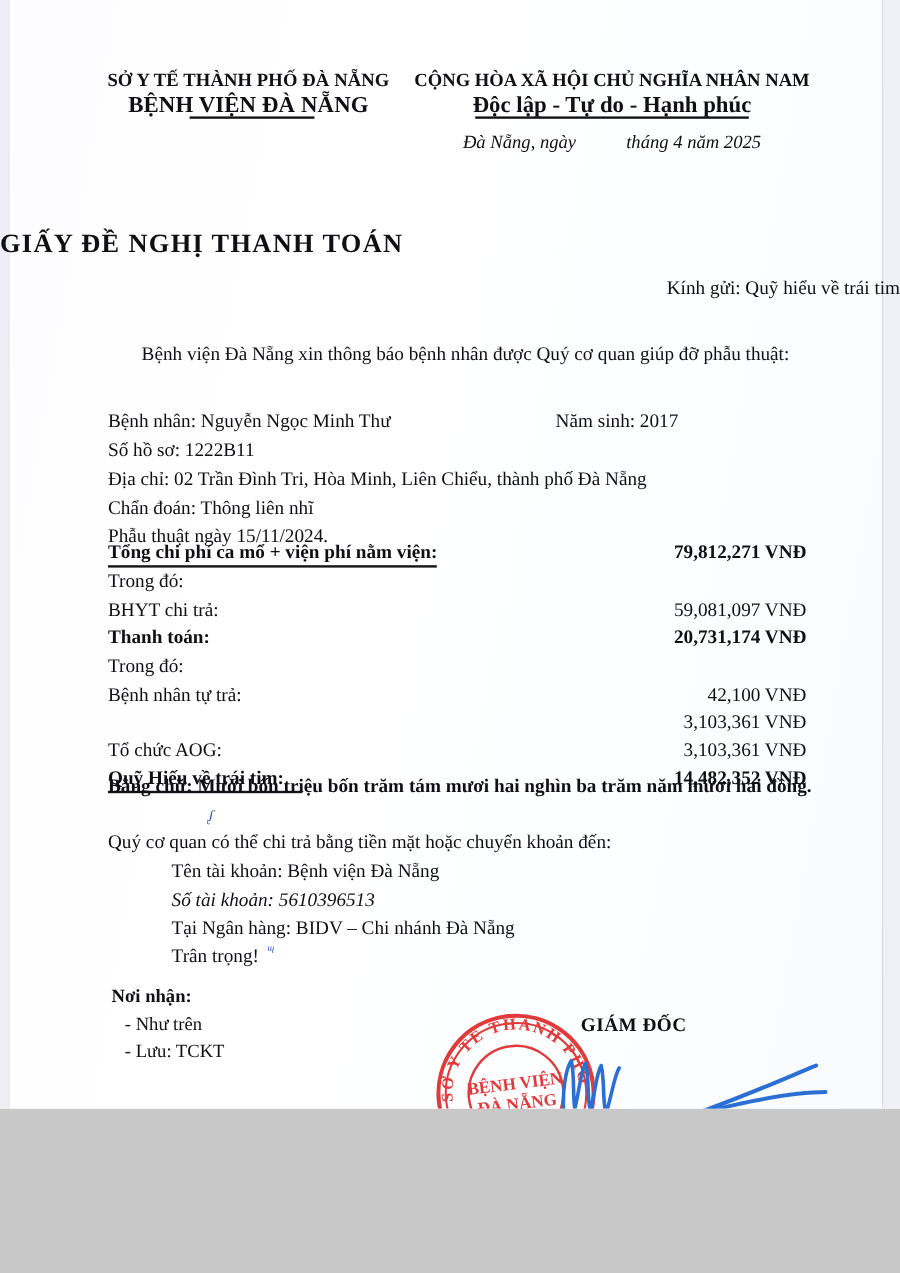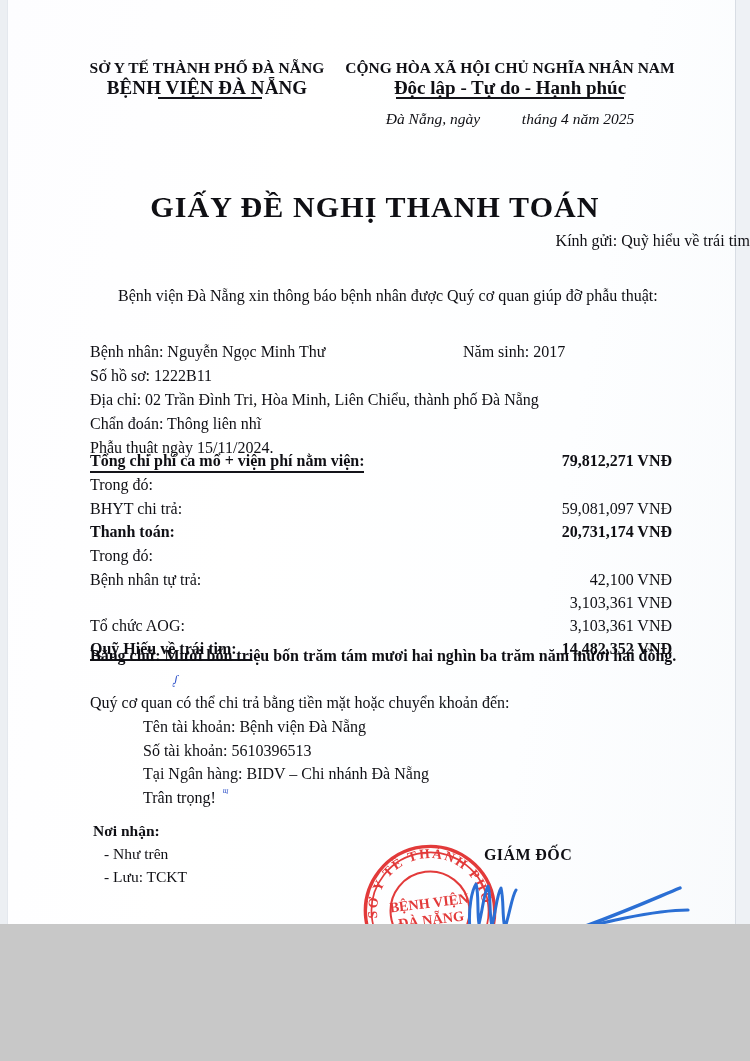--- a/index.html
+++ b/index.html
@@ -87,22 +87,22 @@
     font-size: 15.5px;
     font-style: italic;
   }
   .date-gap { display: inline-block; width: 34px; }
 
   
   .title {
     position: absolute;
     left: 0; top: 190px;
     width: 750px;
-    text-align: center;
-    font-size: 30px;
+    text-align: left;
+    font-size: 22px;
     font-weight: bold;
     letter-spacing: 1.1px;
   }
   .recipient {
     position: absolute;
     left: 0; top: 232px;
     width: 750px;
     text-align: right;
     font-size: 16px;
   }
@@ -241,21 +241,21 @@
   <div class="line b" style="top:640px;">Quỹ Hiếu về trái tim:</div>
   <div class="u-line" style="left:90px; top:659px; width:162px;"></div>
   <div class="amt b" style="top:640px;">14,482,352 VNĐ</div>
 
   <div class="words">Bằng chữ: Mười bốn triệu bốn trăm tám mươi hai nghìn ba trăm năm mươi hai đồng.</div>
   <div class="ink-note" style="left:174px; top:672px;">ᶘ</div>
 
   <div class="line" style="top:694px;">Quý cơ quan có thể chi trả bằng tiền mặt hoặc chuyển khoản đến:</div>
 
   <div class="line-ind" style="top:718px;">Tên tài khoản: Bệnh viện Đà Nẵng</div>
-  <div class="line-ind" style="top:742px;">Số tài khoản:  5610396513</div>
+  <div class="line-ind" style="top:742px;font-style:italic;">Số tài khoản:  5610396513</div>
   <div class="line-ind" style="top:765px;">Tại Ngân hàng: BIDV – Chi nhánh Đà Nẵng</div>
   <div class="line-ind" style="top:789px;">Trân trọng!</div>
   <div class="ink-note" style="left:222px; top:784px;">ᶭ</div>
 
   <div class="recv-title">Nơi nhận:</div>
   <div class="tx" style="left:104px; top:845px; font-size:15.5px;">- Như trên</div>
   <div class="tx" style="left:104px; top:868px; font-size:15.5px;">- Lưu: TCKT</div>
 
   <div class="giam-doc">GIÁM ĐỐC</div>
   <div class="signer">TS.BS. LÊ ĐỨC NHÂN</div>

